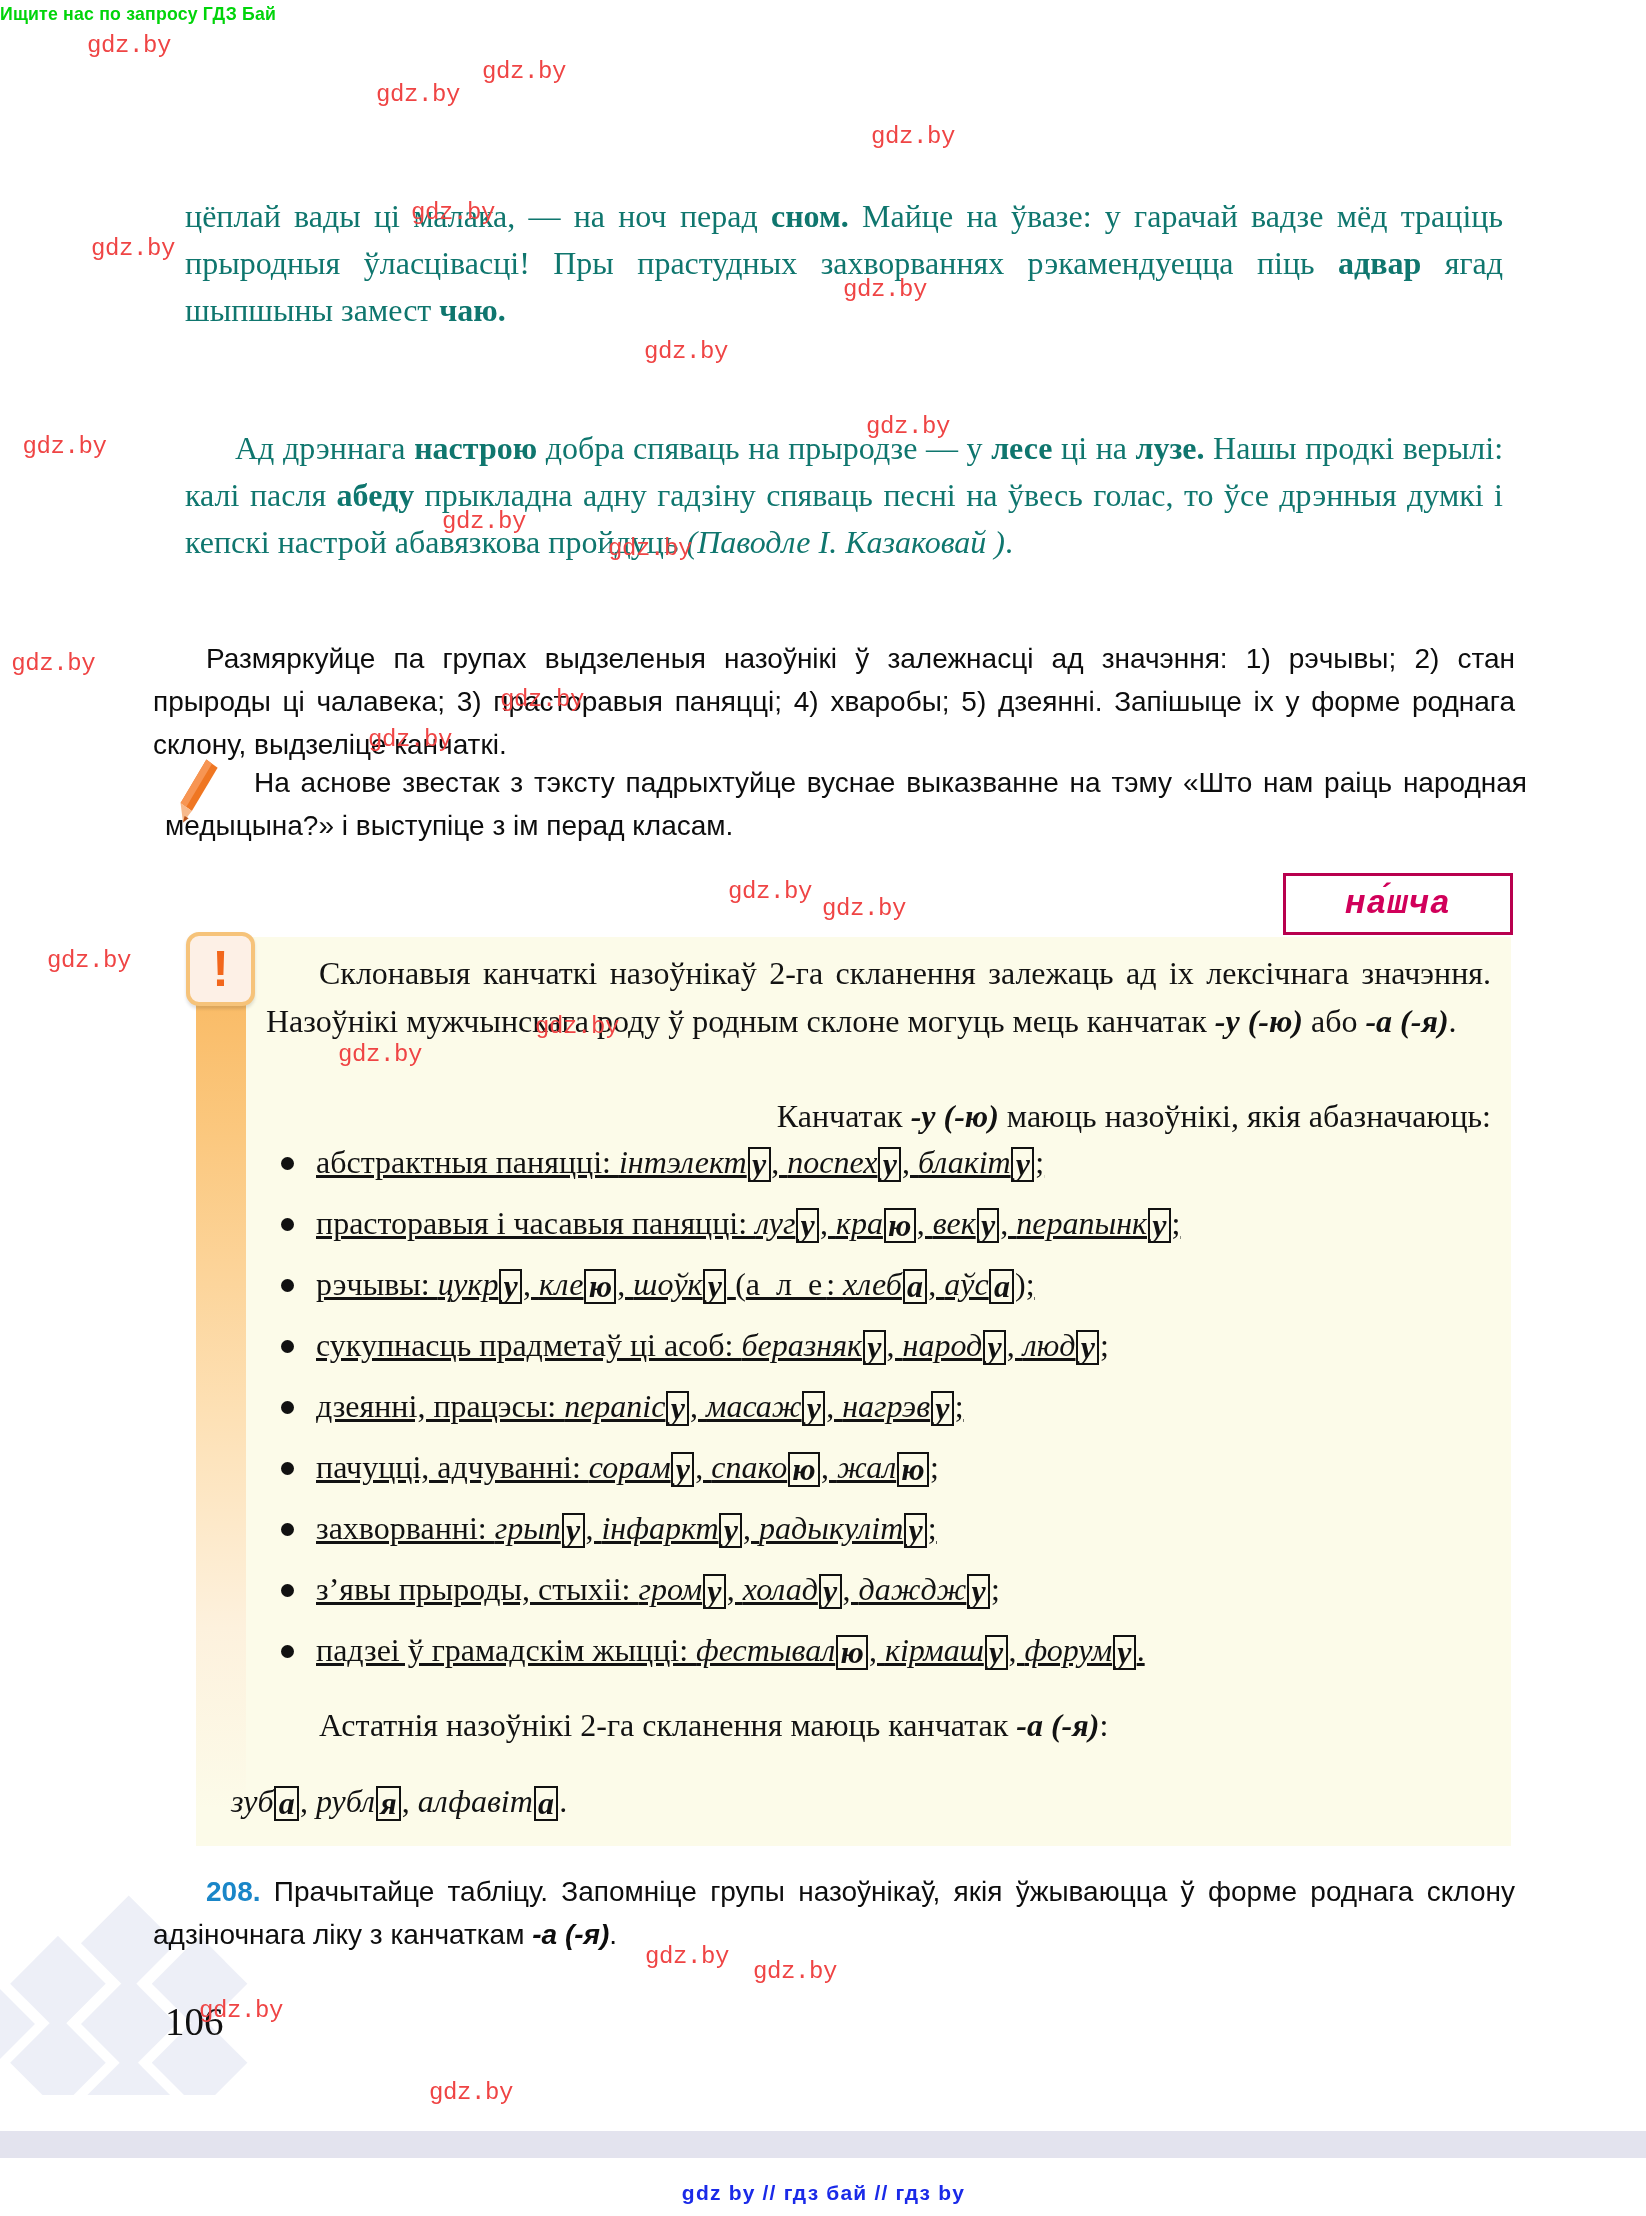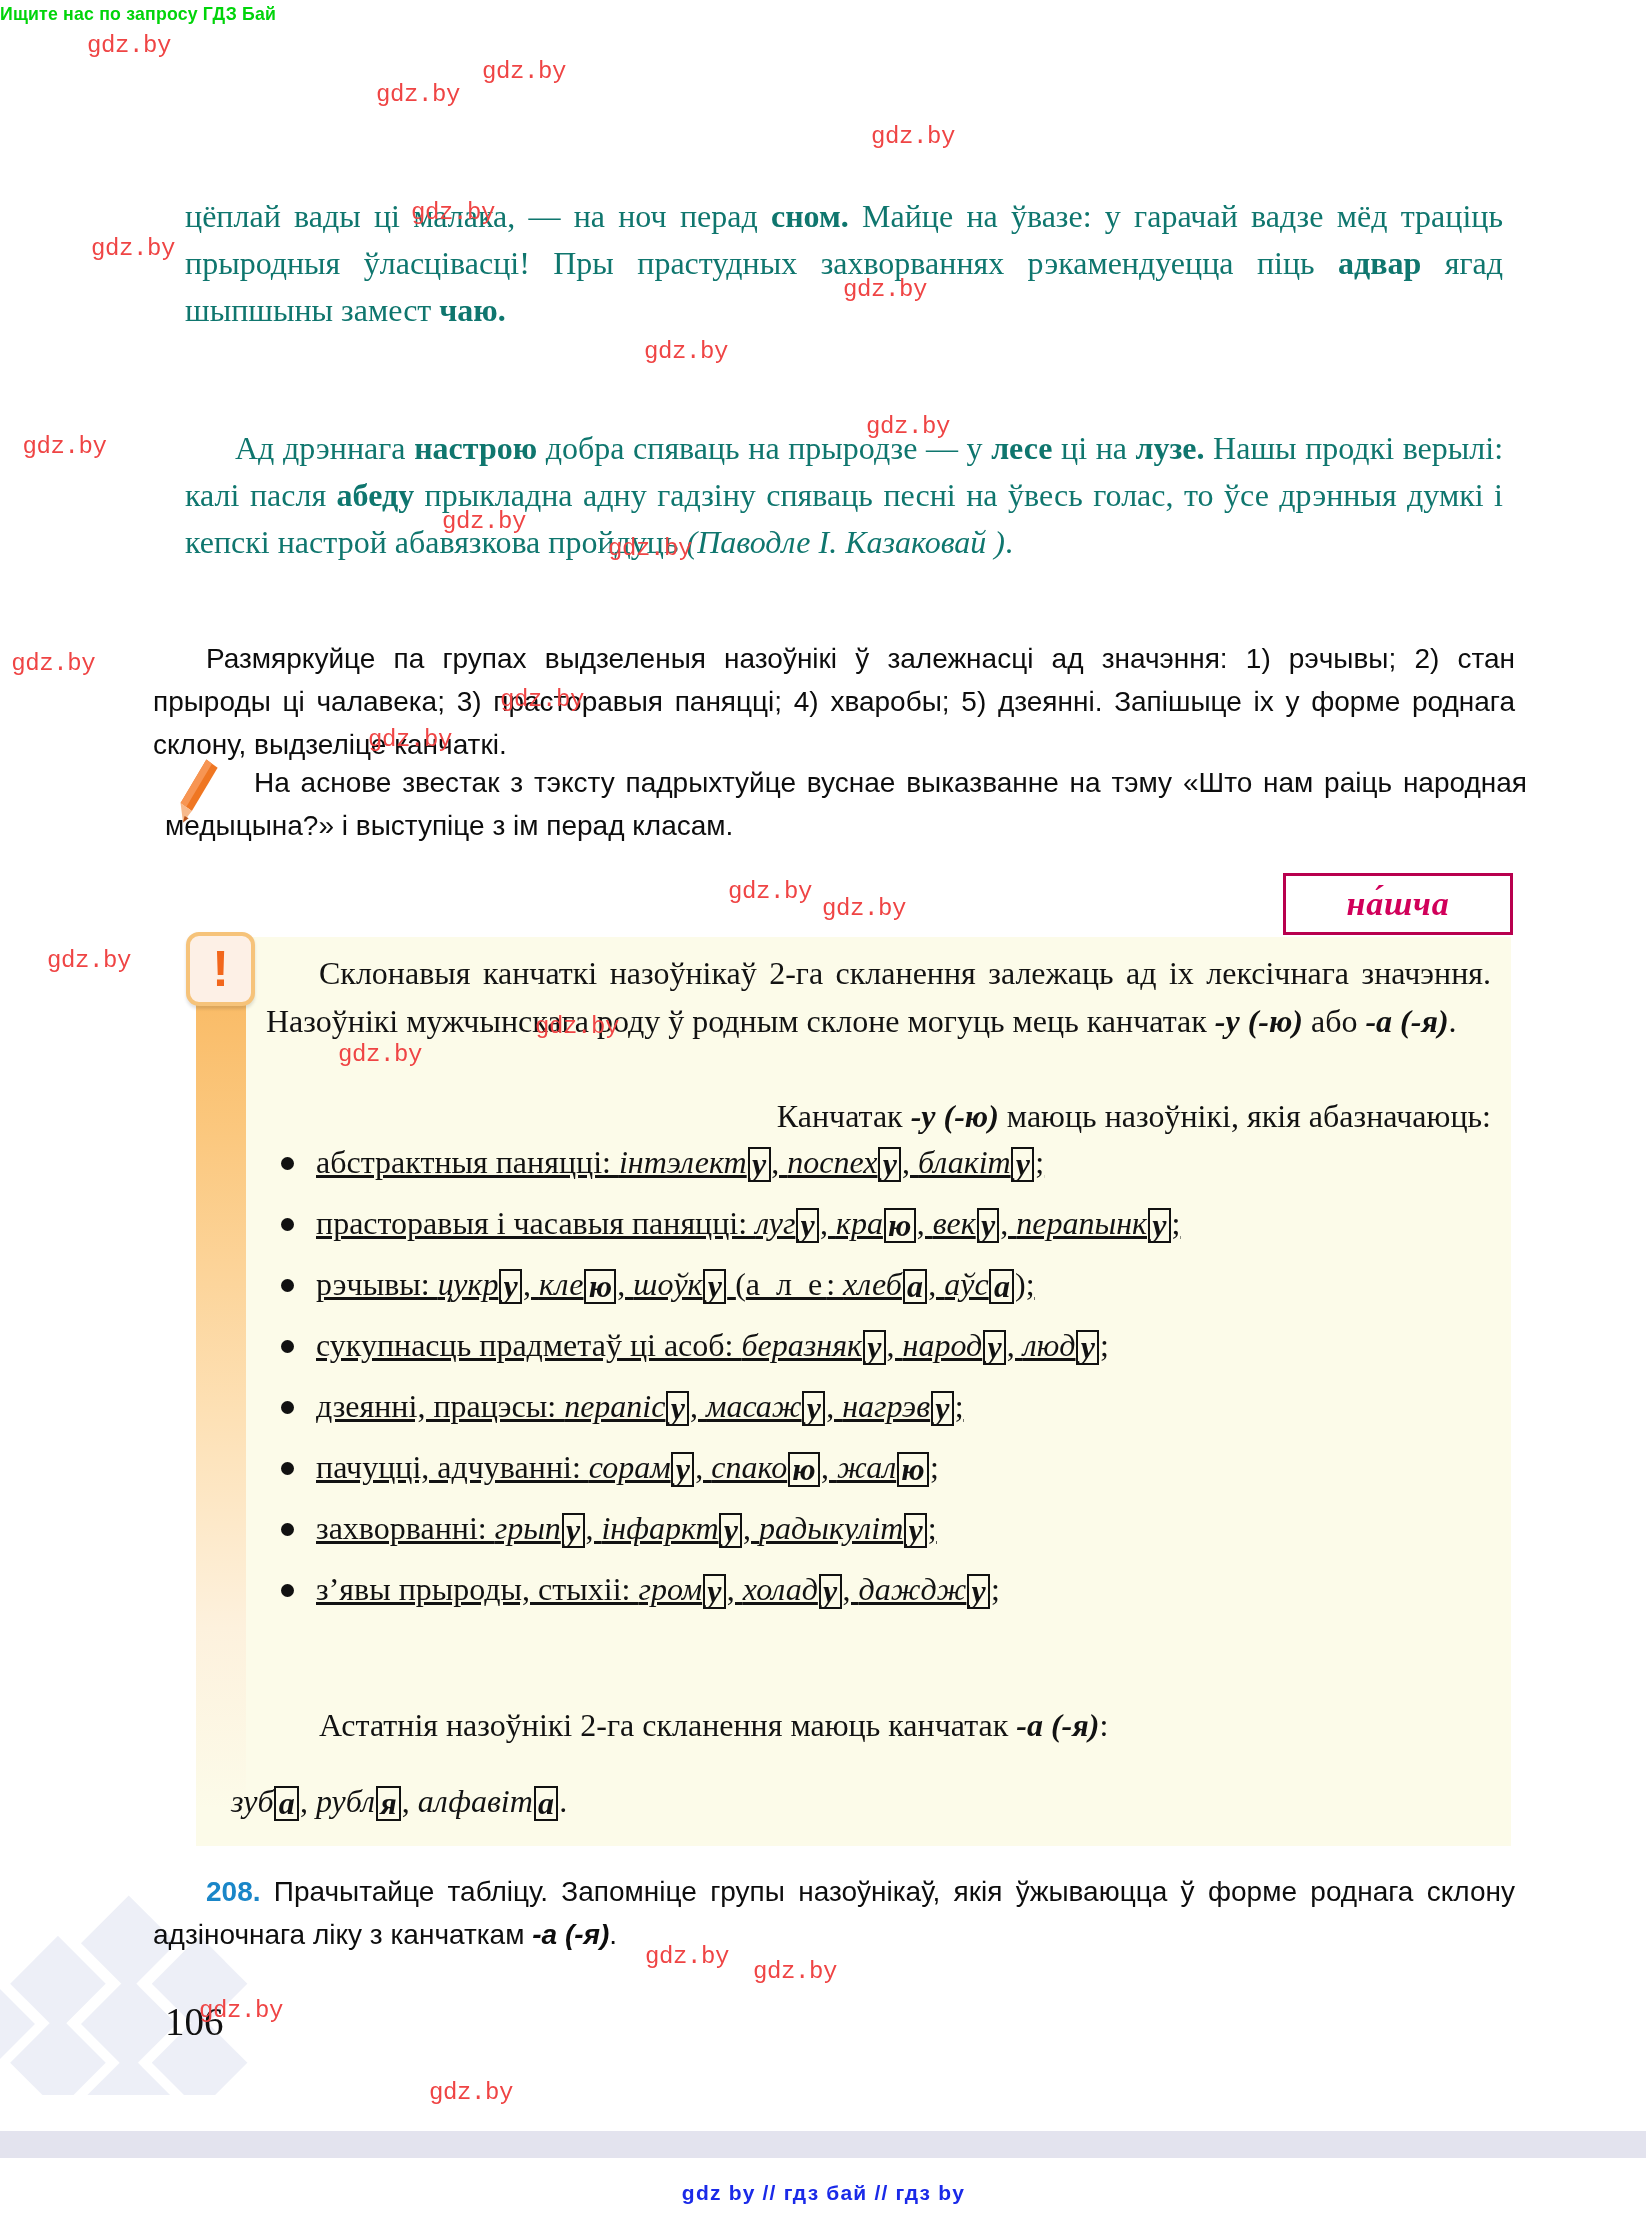--- a/index.html
+++ b/index.html
@@ -62,21 +62,21 @@
   #pencil{position:absolute;left:174px;top:758px;width:47px;height:66px;}
   
   #nashcha{
     position:absolute;left:1283px;top:873px;
     width:224px;height:56px;
     border:3.2px solid #b8004e;
     background:#ffffff;
     display:flex;align-items:center;justify-content:center;
   }
   #nashcha span{
-    font-family:Liberation Serif, serif;
+    font-family:Liberation Mono, monospace;
     font-style:italic;font-weight:700;
     font-size:34px;color:#d1005a;
     letter-spacing:0.8px;
   }
   
   #rulebox{
     position:absolute;left:196px;top:937px;
     width:1315px;height:909px;
     background:#fcfbe9;
   }
@@ -199,20 +199,21 @@
 
 <ul class="rule-list" id="rule-list" style="top:1138px;">
     <li><span>абстрактныя паняцці: </span><i>інтэлект</i><span class="bx">у</span><span>, </span><i>поспех</i><span class="bx">у</span><span>, </span><i>блакіт</i><span class="bx">у</span><span>;</span></li>
     <li><span>прасторавыя і часавыя паняцці: </span><i>луг</i><span class="bx">у</span><span>, </span><i>кра</i><span class="bx">ю</span><span>, </span><i>век</i><span class="bx">у</span><span>, </span><i>перапынк</i><span class="bx">у</span><span>;</span></li>
     <li><span>рэчывы: </span><i>цукр</i><span class="bx">у</span><span>, </span><i>кле</i><span class="bx">ю</span><span>, </span><i>шоўк</i><span class="bx">у</span><span> </span><span>(<span class="sp">а л е</span>: </span><i>хлеб</i><span class="bx">а</span><span>, </span><i>аўс</i><span class="bx">а</span><span></span><span>);</span></li>
     <li><span>сукупнасць прадметаў ці асоб: </span><i>беразняк</i><span class="bx">у</span><span>, </span><i>народ</i><span class="bx">у</span><span>, </span><i>люд</i><span class="bx">у</span><span>;</span></li>
     <li><span>дзеянні, працэсы: </span><i>перапіс</i><span class="bx">у</span><span>, </span><i>масаж</i><span class="bx">у</span><span>, </span><i>нагрэв</i><span class="bx">у</span><span>;</span></li>
     <li><span>пачуцці, адчуванні: </span><i>сорам</i><span class="bx">у</span><span>, </span><i>спако</i><span class="bx">ю</span><span>, </span><i>жал</i><span class="bx">ю</span><span>;</span></li>
     <li><span>захворванні: </span><i>грып</i><span class="bx">у</span><span>, </span><i>інфаркт</i><span class="bx">у</span><span>, </span><i>радыкуліт</i><span class="bx">у</span><span>;</span></li>
     <li><span>з’явы прыроды, стыхіі: </span><i>гром</i><span class="bx">у</span><span>, </span><i>холад</i><span class="bx">у</span><span>, </span><i>даждж</i><span class="bx">у</span><span>;</span></li>
+    <li><span>падзеі ў грамадскім жыцці: </span><i>фестывал</i><span class="bx">ю</span><span>, </span><i>кірмаш</i><span class="bx">у</span><span>, </span><i>форум</i><span class="bx">у</span><span>.</span></li>
   </ul>
 
 <div class="rule-txt" style="left:266px;top:1701px;width:1225px;text-indent:53px;text-align:left;">
   <span>Астатнія назоўнікі 2-га скланення маюць канчатак </span><b><i>-а (-я)</i></b><span>:</span>
 </div>
 <div class="rule-txt" id="outro-words" style="left:231px;top:1777px;width:1257px;text-align:left;"><i>зуб</i><span class="bx">а</span><span>, </span><i>рубл</i><span class="bx">я</span><span>, </span><i>алфавіт</i><span class="bx">а</span><span>.</span></div>
 
 <div id="ex208" style="text-indent:53px;">
   <span class="num">208.</span><span> Прачытайце табліцу. Запомніце групы назоўнікаў, якія ўжываюцца ў форме роднага склону адзіночнага ліку з канчаткам </span><b><i>-а (-я)</i></b><span>.</span>
 </div>

